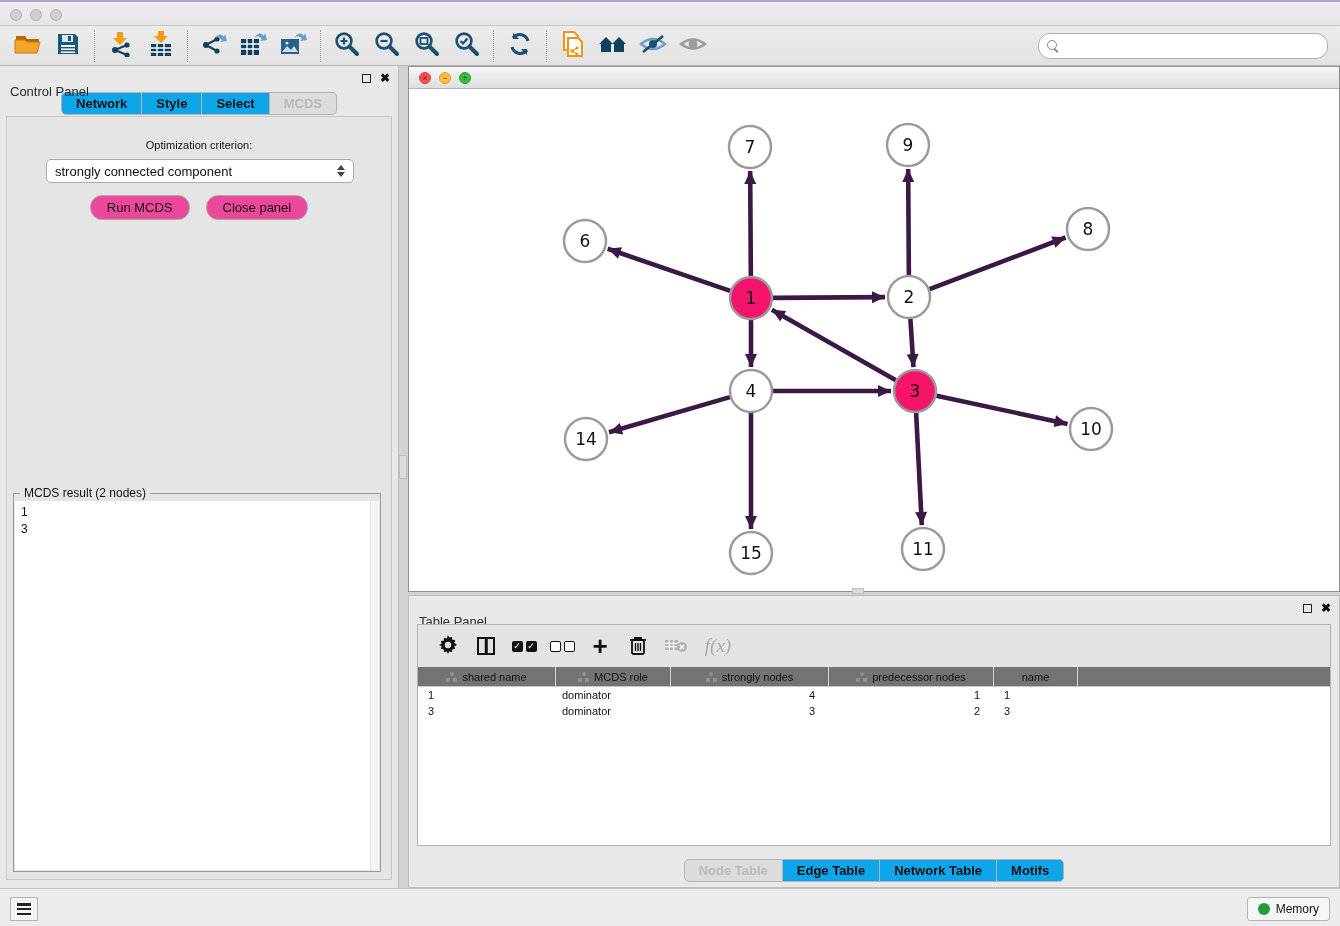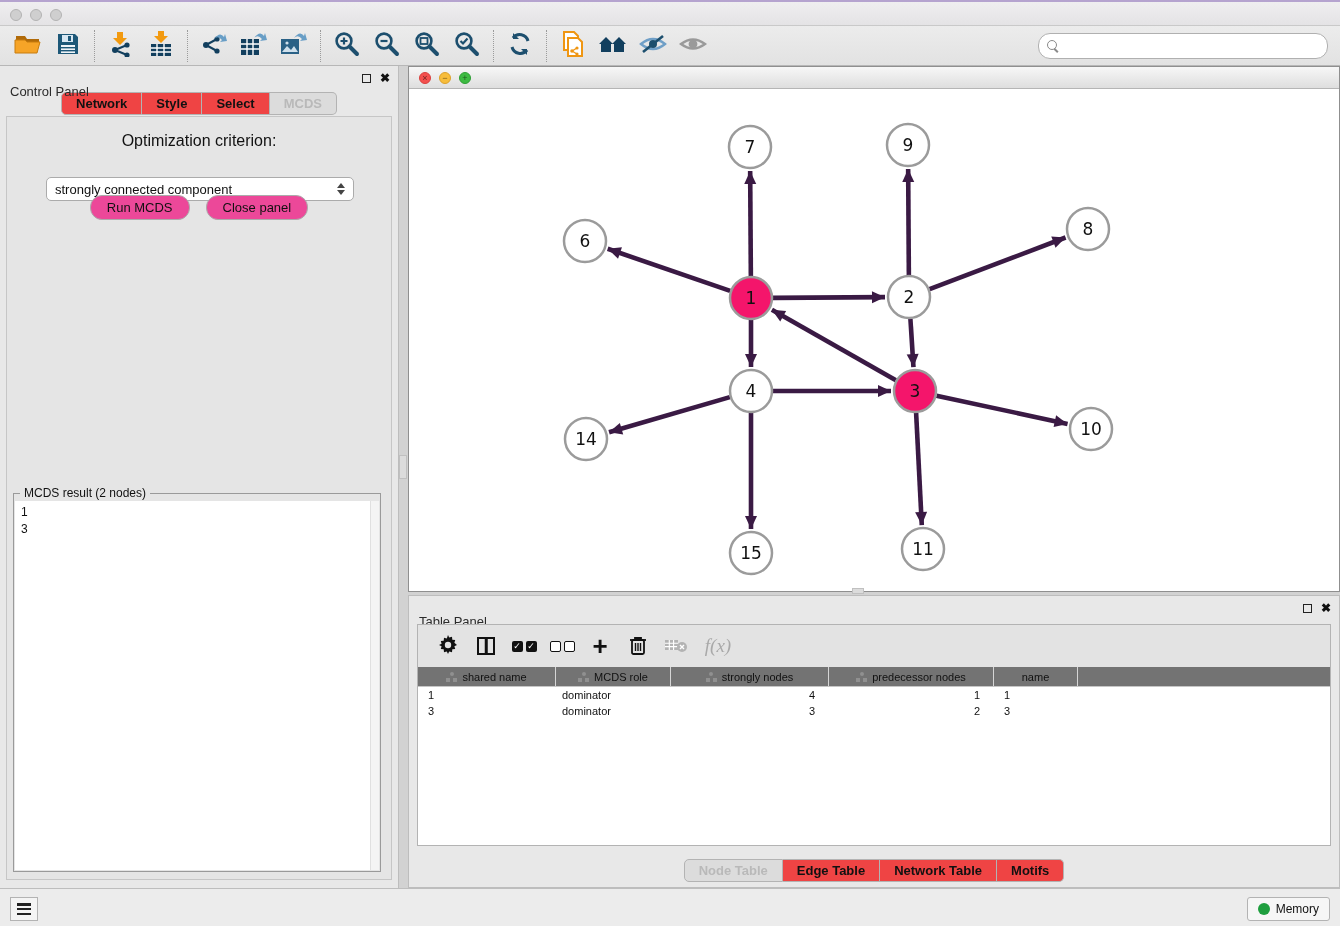--- a/index.html
+++ b/index.html
@@ -32,29 +32,29 @@
 
   
   .control-panel { position:absolute; left:0; top:66px; width:399px; height:822px; background:#e8e8e8; border-right:1px solid #bdbdbd; }
   .panel-head { position:relative; height:26px; }
   .panel-title { position:absolute; left:10px; top:18px; font-size:13px; color:#2b2b2b; }
   .panel-ctrls { position:absolute; right:8px; top:6px; display:flex; gap:9px; align-items:center; }
   .float-box { width:9px; height:9px; border:1.5px solid #222; display:inline-block; }
   .close-x { font-size:12px; font-weight:bold; color:#111; line-height:1; }
 
   .seg-tabs { display:flex; justify-content:center; }
-  .seg { border:1px solid #b3b3b3; background:#ef4444; font-size:13px; font-weight:bold; color:#111;
+  .seg { border:1px solid #b3b3b3; background:#0ea5e9; font-size:13px; font-weight:bold; color:#111;
     padding:3px 14px; border-left:none; }
   .seg:first-child { border-left:1px solid #b3b3b3; border-radius:5px 0 0 5px; }
   .seg:last-child { border-radius:0 5px 5px 0; }
   .seg.active { background:#dcdcdc; color:#b9b9b9; }
 
   .cp-inner { position:absolute; left:6px; right:6px; top:50px; bottom:8px; background:#e5e5e5; border:1px solid #c6c6c6; }
-  .opt-label { text-align:center; margin-top:15px; font-size:16px; color:#111; }
-  .dropdown { position:absolute; left:39px; top:60px; width:308px; height:24px; background:#fff;
+  .opt-label { text-align:center; margin-top:22px; font-size:11px; color:#111; }
+  .dropdown { position:absolute; left:39px; top:42px; width:308px; height:24px; background:#fff;
     border:1px solid #ababab; border-radius:5px; display:flex; align-items:center; padding:0 8px; font-size:13px; color:#111; }
   .dd-value { flex:1; }
   .dd-arrows { display:flex; flex-direction:column; gap:2px; align-items:center; }
   .dd-arrows i { display:block; width:0; height:0; border-left:4px solid transparent; border-right:4px solid transparent; }
   .dd-up { border-bottom:5px solid #444; }
   .dd-down { border-top:5px solid #444; }
   .cp-buttons { position:absolute; left:0; right:0; top:78px; display:flex; justify-content:center; gap:16px; }
   .btn { background:#ec4899; border:1px solid #ababab; border-radius:12px; font-size:13px; color:#111; padding:4px 16px; }
 
   .result-box { position:absolute; left:6px; right:10px; top:376px; bottom:7px;

